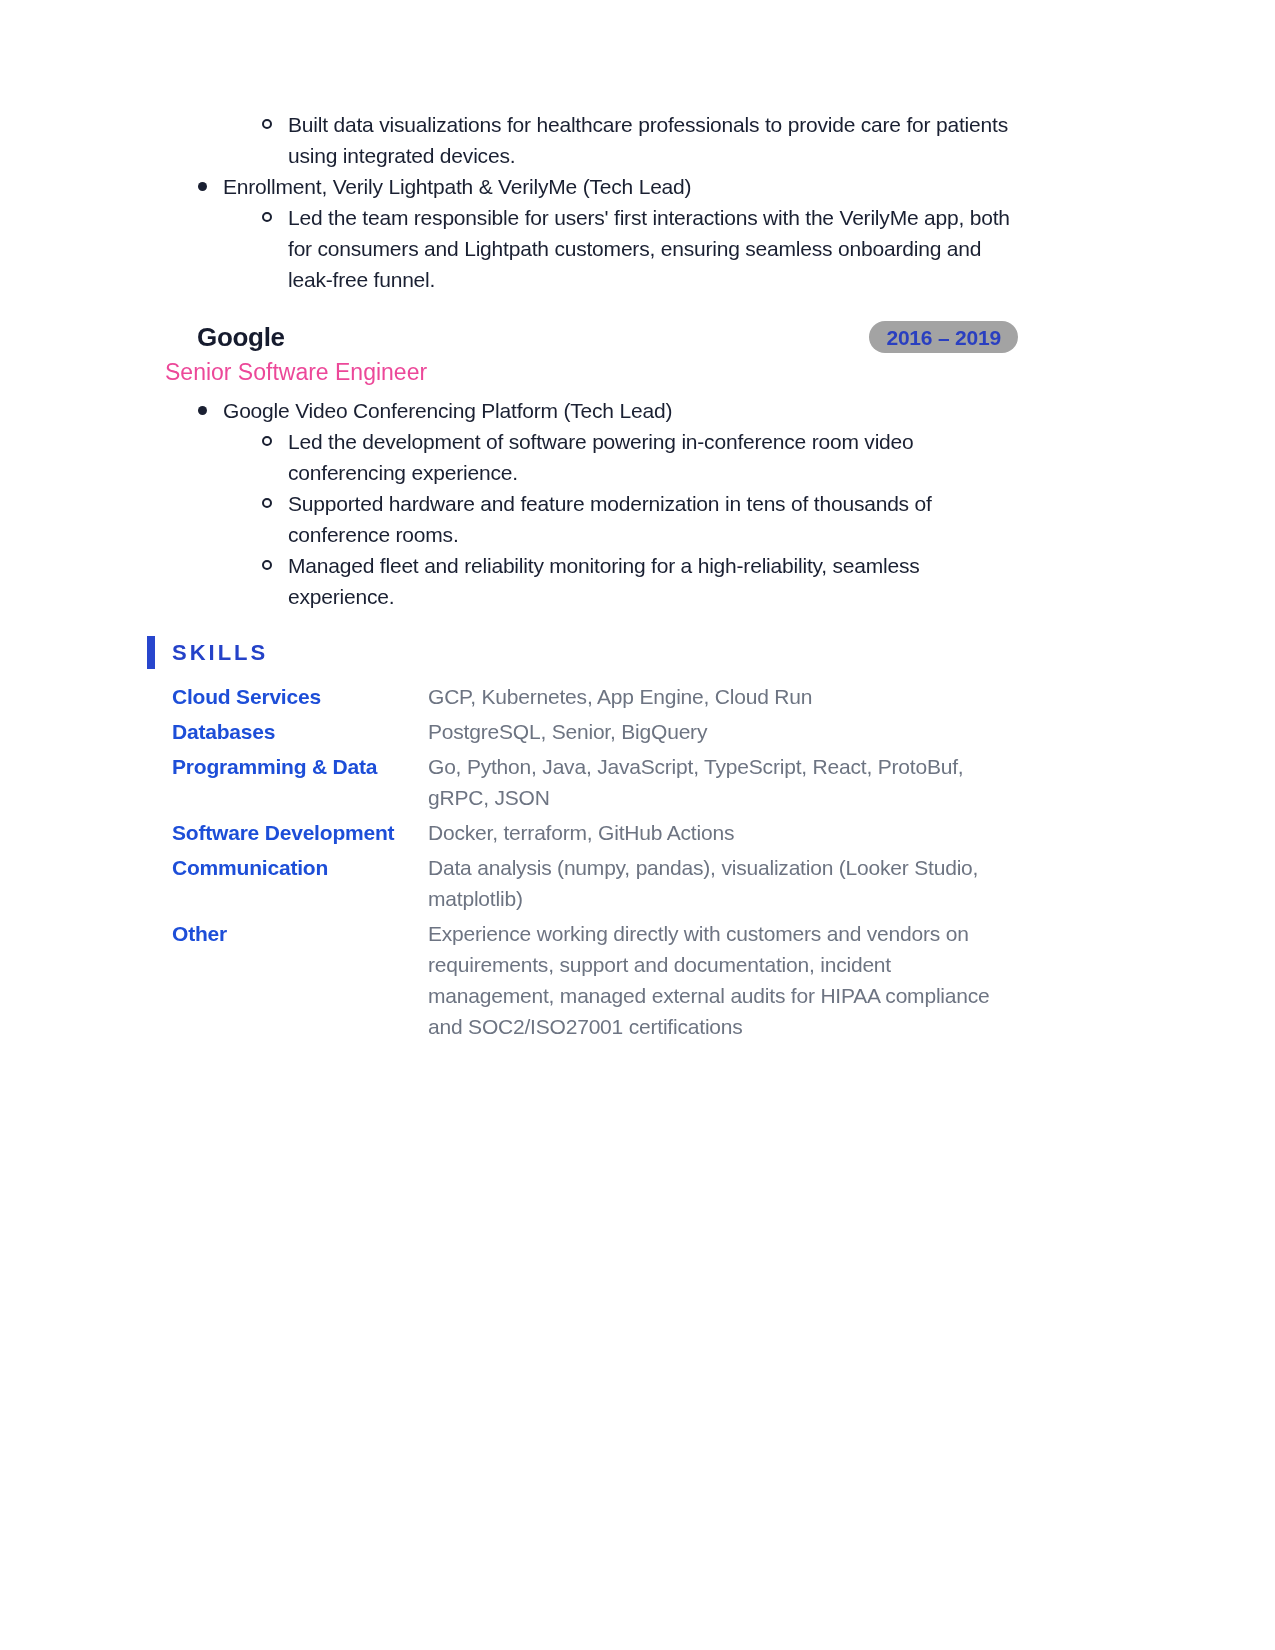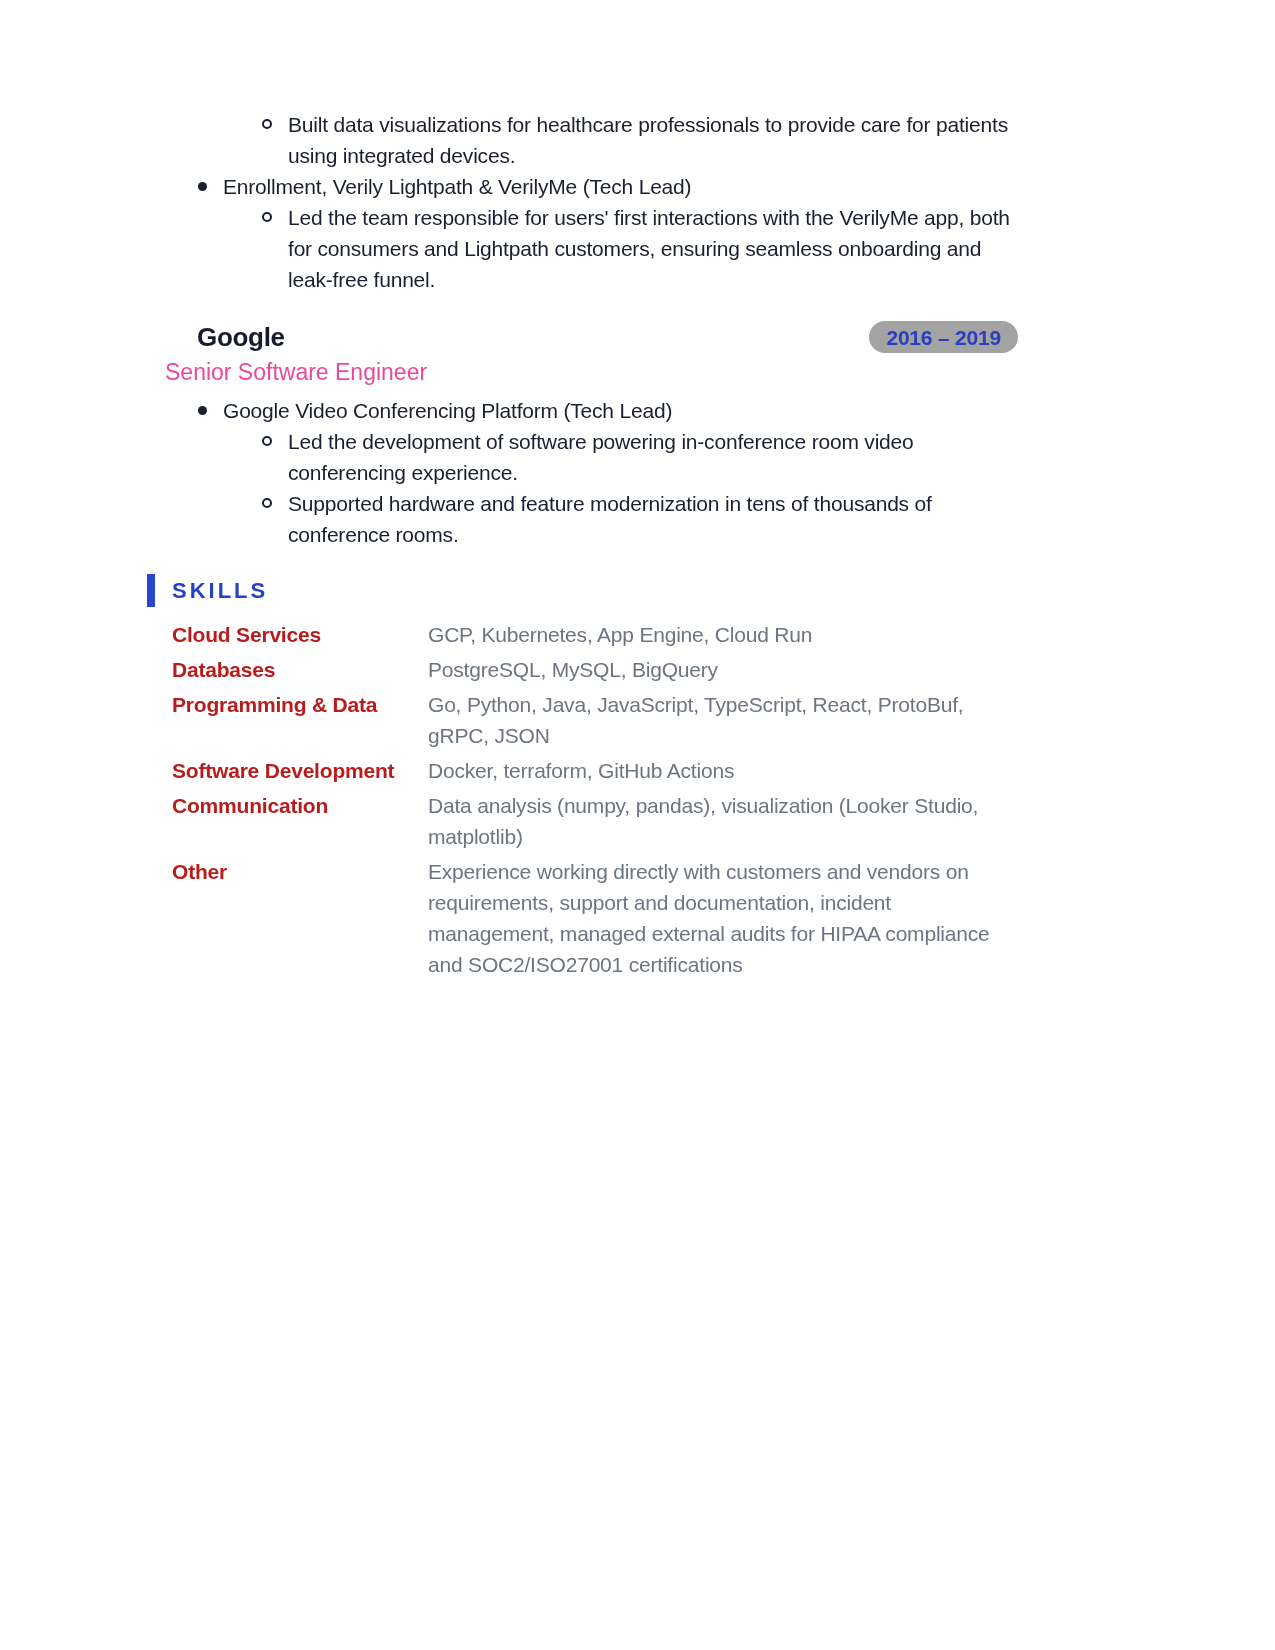--- a/index.html
+++ b/index.html
@@ -116,21 +116,21 @@
   .skill-row {
     display: flex;
     margin-bottom: 4px;
     font-size: 21px;
     line-height: 31px;
   }
   .skill-label {
     flex: 0 0 256px;
     font-weight: bold;
     letter-spacing: -0.2px;
-    color: #b91c1c;
+    color: #1d4ed8;
   }
   .skill-value {
     color: #6d7482;
     max-width: 630px;
     letter-spacing: -0.2px;
   }
 </style>
 </head>
 <body>
 
@@ -161,38 +161,41 @@
     <ul class="bullets">
       <li class="l1">
         <span class="li-text">Google Video Conferencing Platform (Tech Lead)</span>
         <ul class="bullets">
           <li class="l2 narrow">
             <span class="li-text">Led the development of software powering in-conference room video conferencing experience.</span>
           </li>
           <li class="l2 narrow">
             <span class="li-text">Supported hardware and feature modernization in tens of thousands of conference rooms.</span>
           </li>
+          <li class="l2 narrow">
+            <span class="li-text">Managed fleet and reliability monitoring for a high-reliability, seamless experience.</span>
+          </li>
         </ul>
       </li>
     </ul>
   </section>
 
   <section class="skills-section">
     <div class="skills-heading">
       <span class="heading-bar"></span>
       <span class="heading-text">SKILLS</span>
     </div>
     <div class="skills-table">
       <div class="skill-row">
         <span class="skill-label">Cloud Services</span>
         <span class="skill-value">GCP, Kubernetes, App Engine, Cloud Run</span>
       </div>
       <div class="skill-row">
         <span class="skill-label">Databases</span>
-        <span class="skill-value">PostgreSQL, MySQL, BigQuery</span>
+        <span class="skill-value">PostgreSQL, Senior, BigQuery</span>
       </div>
       <div class="skill-row">
         <span class="skill-label">Programming &amp; Data</span>
         <span class="skill-value">Go, Python, Java, JavaScript, TypeScript, React, ProtoBuf, gRPC, JSON</span>
       </div>
       <div class="skill-row">
         <span class="skill-label">Software Development</span>
         <span class="skill-value">Docker, terraform, GitHub Actions</span>
       </div>
       <div class="skill-row">

